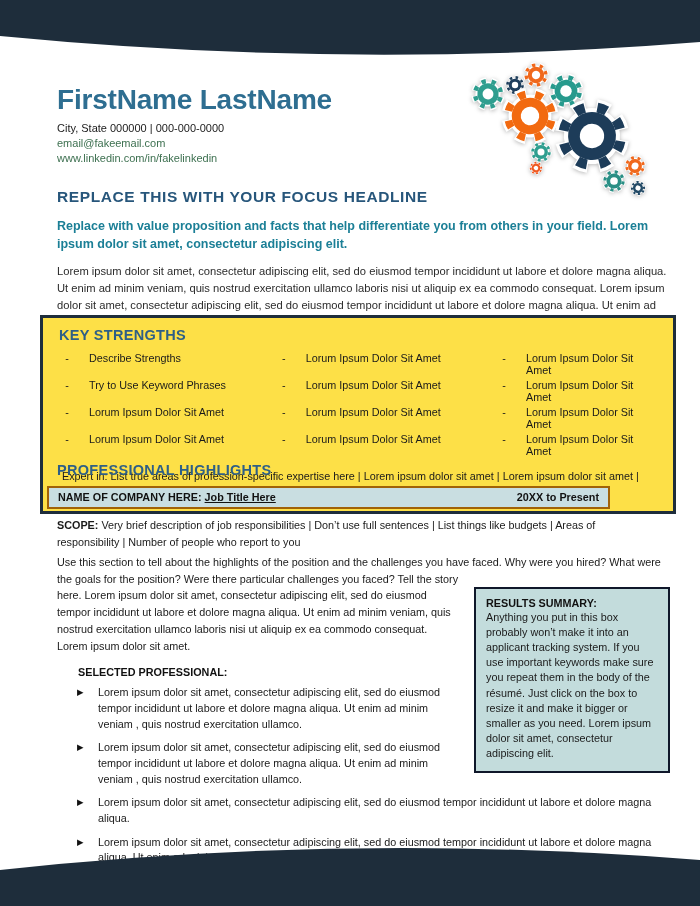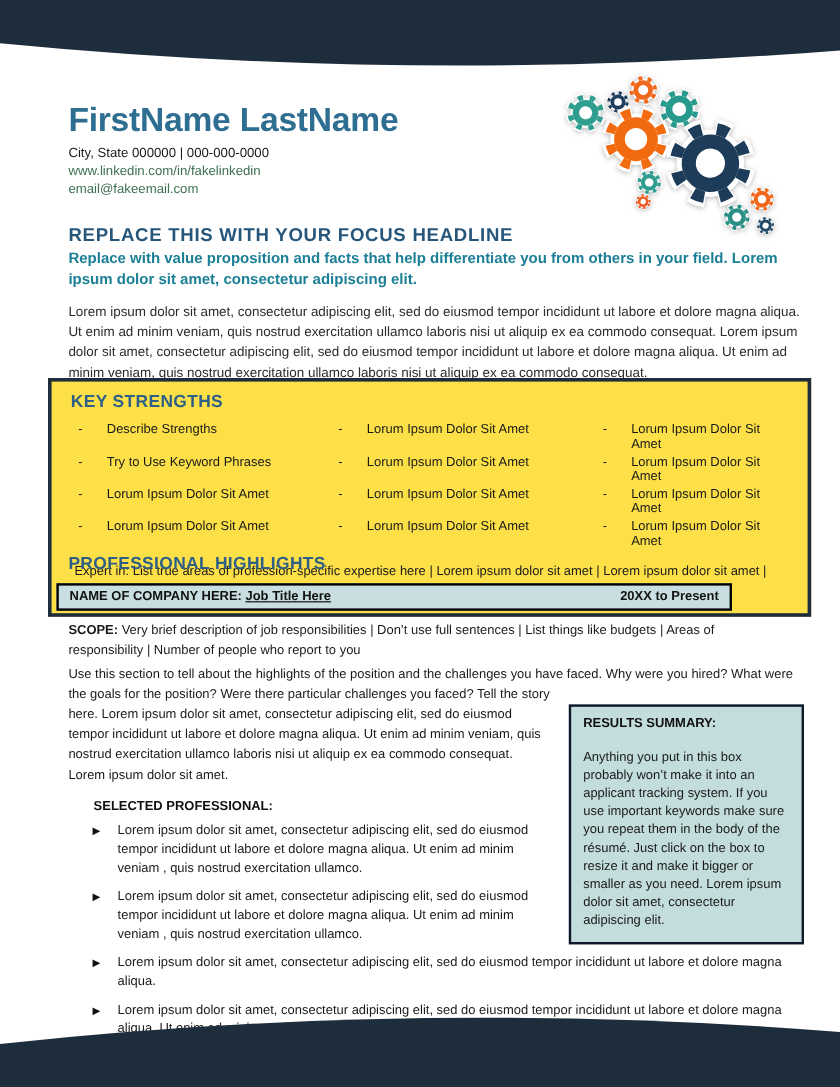--- a/index.html
+++ b/index.html
@@ -19,54 +19,54 @@
   .name { font-size:28px; font-weight:bold; color:#2e6e91; letter-spacing:-0.2px; }
   .contact-line { font-size:11px; color:#1a1a1a; margin-top:6px; }
   .contact-link { font-size:11px; color:#3d7050; margin-top:3px; text-decoration:none; display:block; }
 
   .gears { position:absolute; top:58px; left:453px; width:218px; height:142px;
            filter: drop-shadow(0 1px 2px rgba(0,0,0,.28)); }
 
   
   .focus { position:absolute; top:188px; left:57px; width:613px; }
   .focus-headline { font-size:15.5px; font-weight:bold; color:#27567b; letter-spacing:0.6px; }
-  .value-prop { margin-top:0; font-size:12.5px; font-weight:bold; color:#1b7f96; line-height:1.45; }
+  .value-prop { margin-top:11px; font-size:12.5px; font-weight:bold; color:#1b7f96; line-height:1.45; }
   .summary { margin-top:10px; font-size:11.2px; color:#2b2b2b; line-height:1.5; }
 
   
   .ks-box { position:absolute; top:315px; left:40px; width:636px;
             border:3px solid #1e2d3b; background:#fde047; padding:9px 14px 11px 16px; }
   .ks-title { font-size:14.5px; font-weight:bold; color:#2e5f86; letter-spacing:0.3px; }
   .ks-grid { display:grid; grid-template-columns: 1.02fr 1.06fr 1fr; margin-top:9px; row-gap:3px; }
   .ks-item { display:flex; font-size:10.8px; color:#1a1a1a; }
   .ks-item .dash { width:16px; text-align:center; margin-right:14px; }
   .ks-col2 .dash { margin-left:18px; }
   .ks-col3 .dash { margin-left:32px; }
   .ks-expert { margin-top:11px; font-size:10.8px; line-height:1.5; color:#1a1a1a; padding-left:3px; }
 
   
   .ph-title { position:absolute; top:462px; left:57px; font-size:14.5px; font-weight:bold;
               color:#2e5f86; letter-spacing:0.3px; }
   .company-bar { position:absolute; top:486px; left:47px; width:563px;
-                 background:#c9dee1; border:2px solid #000000; padding:3px 9px 4px;
+                 background:#c9dee1; border:2px solid #a16207; padding:3px 9px 4px;
                  display:flex; align-items:center; font-size:10.8px; font-weight:bold; color:#111; }
   .company-left { flex:1; }
   .job-title-link { text-decoration:underline; }
   .dates { text-align:right; }
 
   .scope { position:absolute; top:517px; left:57px; width:600px; font-size:10.8px; line-height:1.55; color:#1a1a1a; }
   .scope b { font-weight:bold; }
 
   
   .job-body { position:absolute; top:554px; left:57px; width:613px; }
   .rs-spacer { float:right; width:1px; height:33px; }
   .results-box { float:right; clear:right; width:196px; margin:0 0 6px 14px;
                  background:#c3dcdc; border:2px solid #0f172a; padding:8px 10px 10px; }
   .results-title { font-size:10.8px; font-weight:bold; color:#111; }
-  .results-text { font-size:10.8px; color:#1a1a1a; line-height:1.4; margin-top:15px; }
+  .results-text { font-size:10.8px; color:#1a1a1a; line-height:1.4; margin-top:1px; }
   .job-desc { font-size:10.8px; line-height:1.55; color:#1a1a1a; }
   .contrib-title { margin:12px 0 7px 21px; font-size:10.8px; font-weight:bold; color:#111; }
   .contrib-list { list-style:none; }
   .contrib-list li { position:relative; padding-left:41px; margin-bottom:8px;
                      font-size:10.8px; line-height:1.45; color:#1a1a1a; }
   .contrib-list li::before { content:"▶"; position:absolute; left:20px; top:1px;
                              font-size:8.5px; color:#111; }
 </style>
 </head>
 <body>
@@ -75,22 +75,22 @@
 
   <div class="band-top">
     <svg viewBox="0 0 700 62" preserveAspectRatio="none">
       <path d="M0,0 H700 V42 Q350,70 0,36 Z" fill="#1e2d3b"></path>
     </svg>
   </div>
 
   <div class="header">
     <div class="name">FirstName LastName</div>
     <div class="contact-line">City, State 000000  |  000-000-0000</div>
+    <a class="contact-link" href="#">email@fakeemail.com</a>
     <a class="contact-link" href="#">www.linkedin.com/in/fakelinkedin</a>
-    <a class="contact-link" href="#">email@fakeemail.com</a>
   </div>
 
   <svg class="gears" viewBox="0 0 218 142">
     <defs>
       <symbol id="gear" viewBox="-50 -50 100 100">
         <circle r="38" fill="none" stroke="#ffffff" stroke-width="22" stroke-dasharray="16 13.85"></circle>
         <circle r="37" fill="#ffffff"></circle>
         <circle r="38" fill="none" stroke="currentColor" stroke-width="13" stroke-dasharray="13 16.85" stroke-dashoffset="-1.5"></circle>
         <circle r="31.5" fill="currentColor"></circle>
         <circle r="16" fill="#ffffff"></circle>

